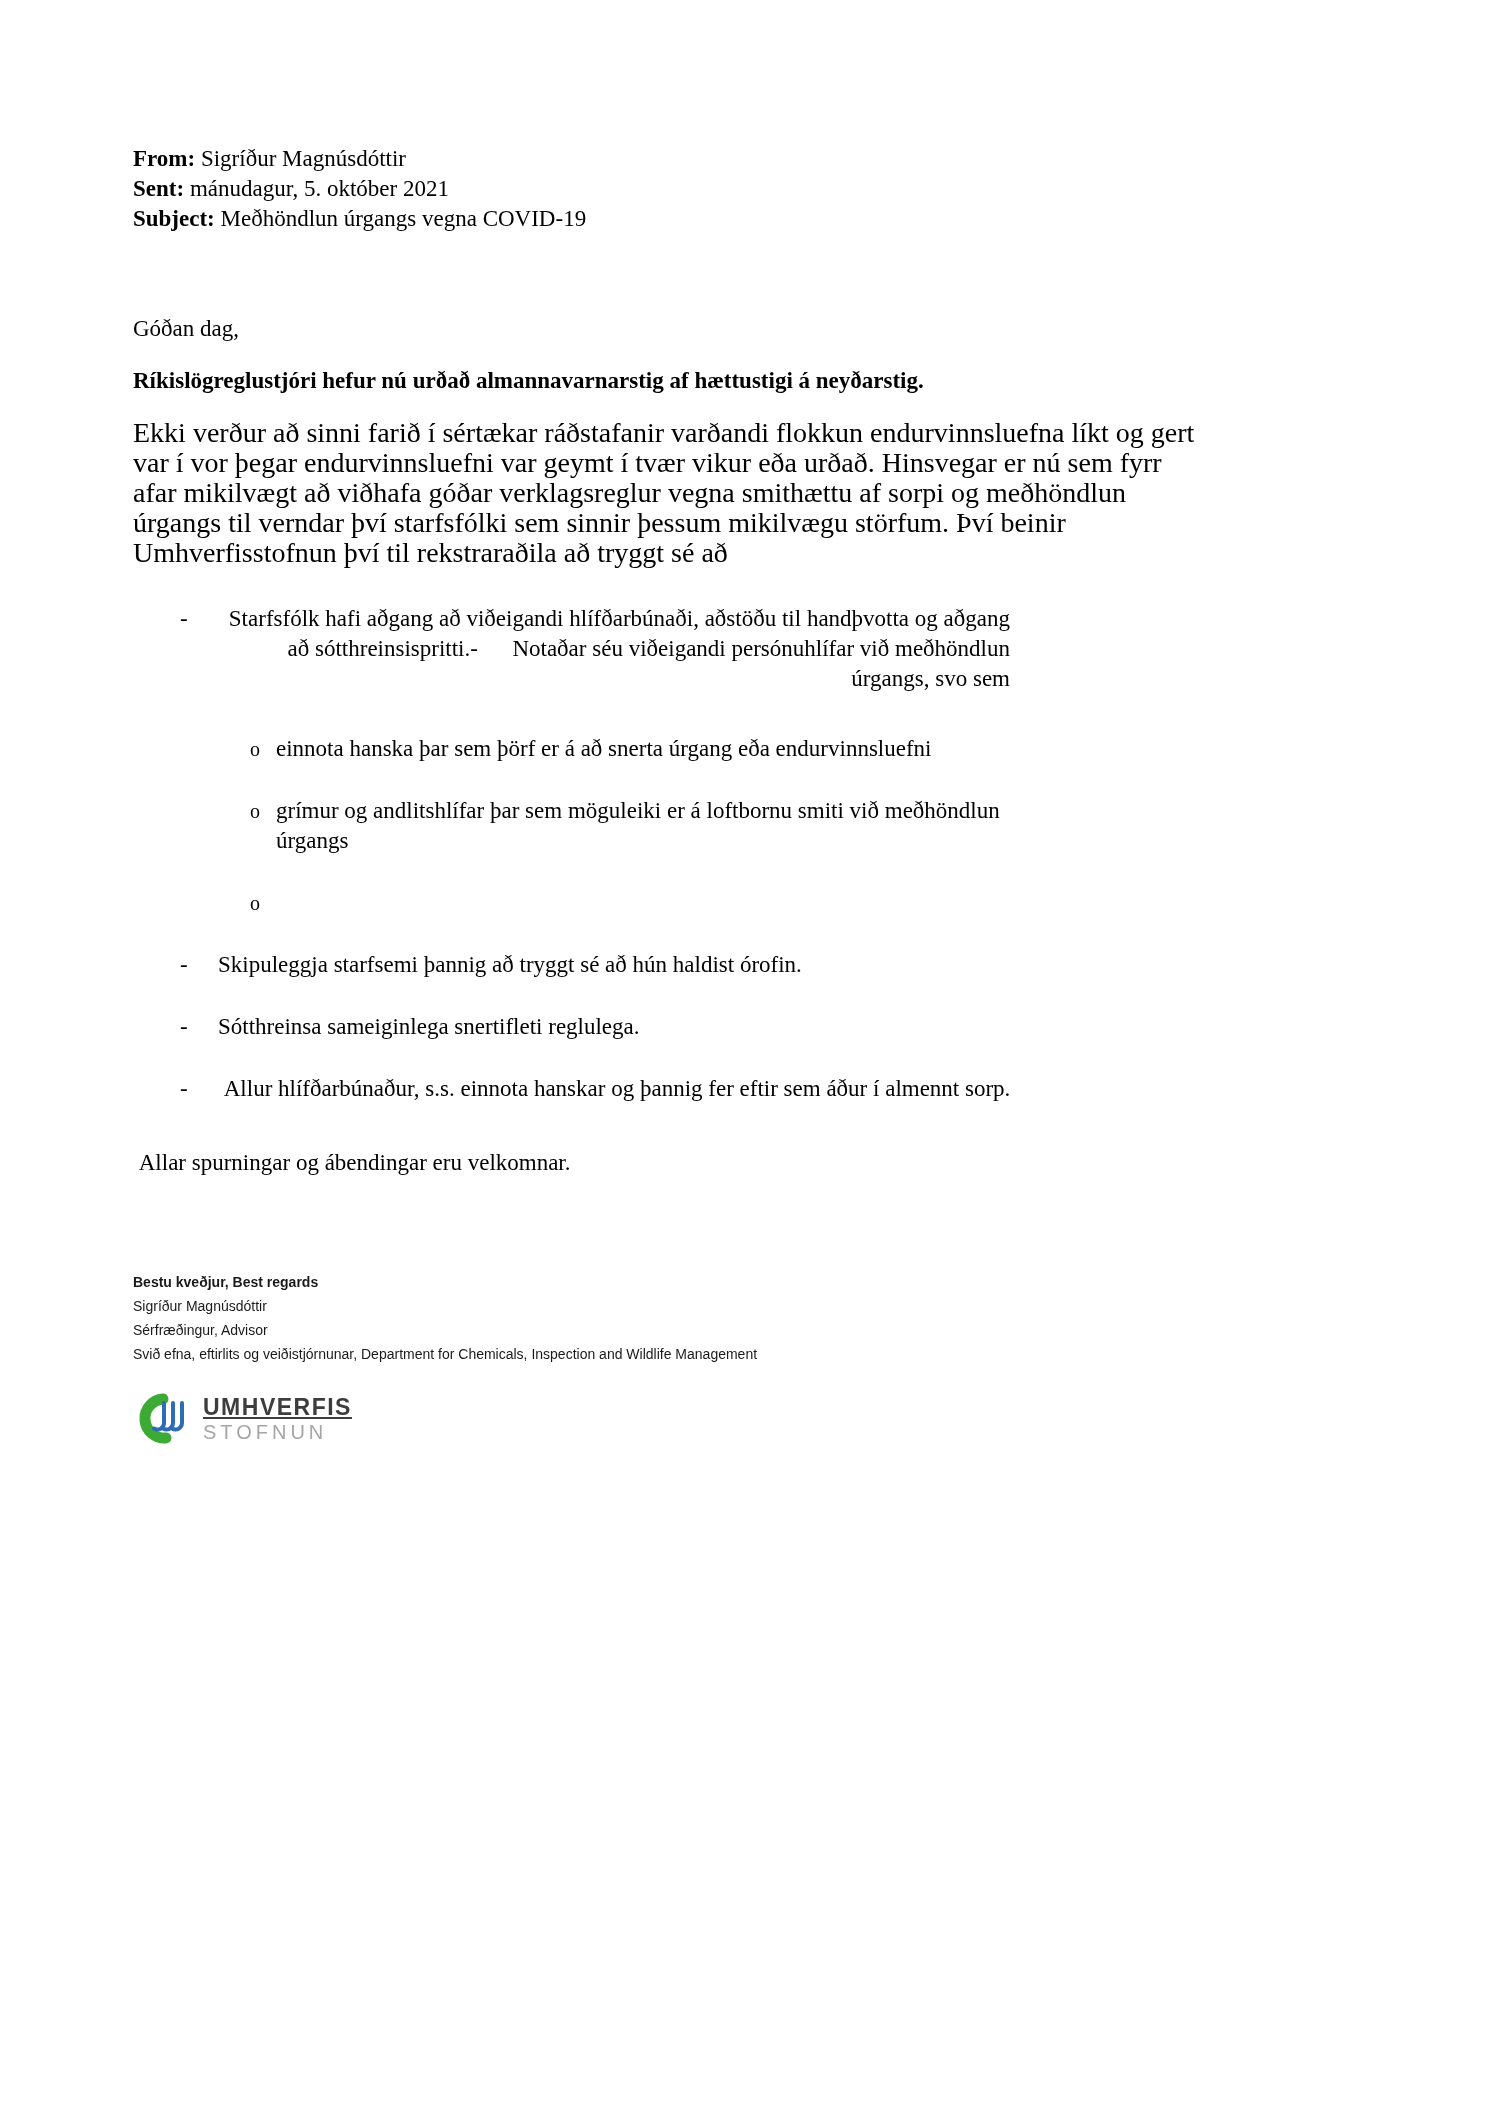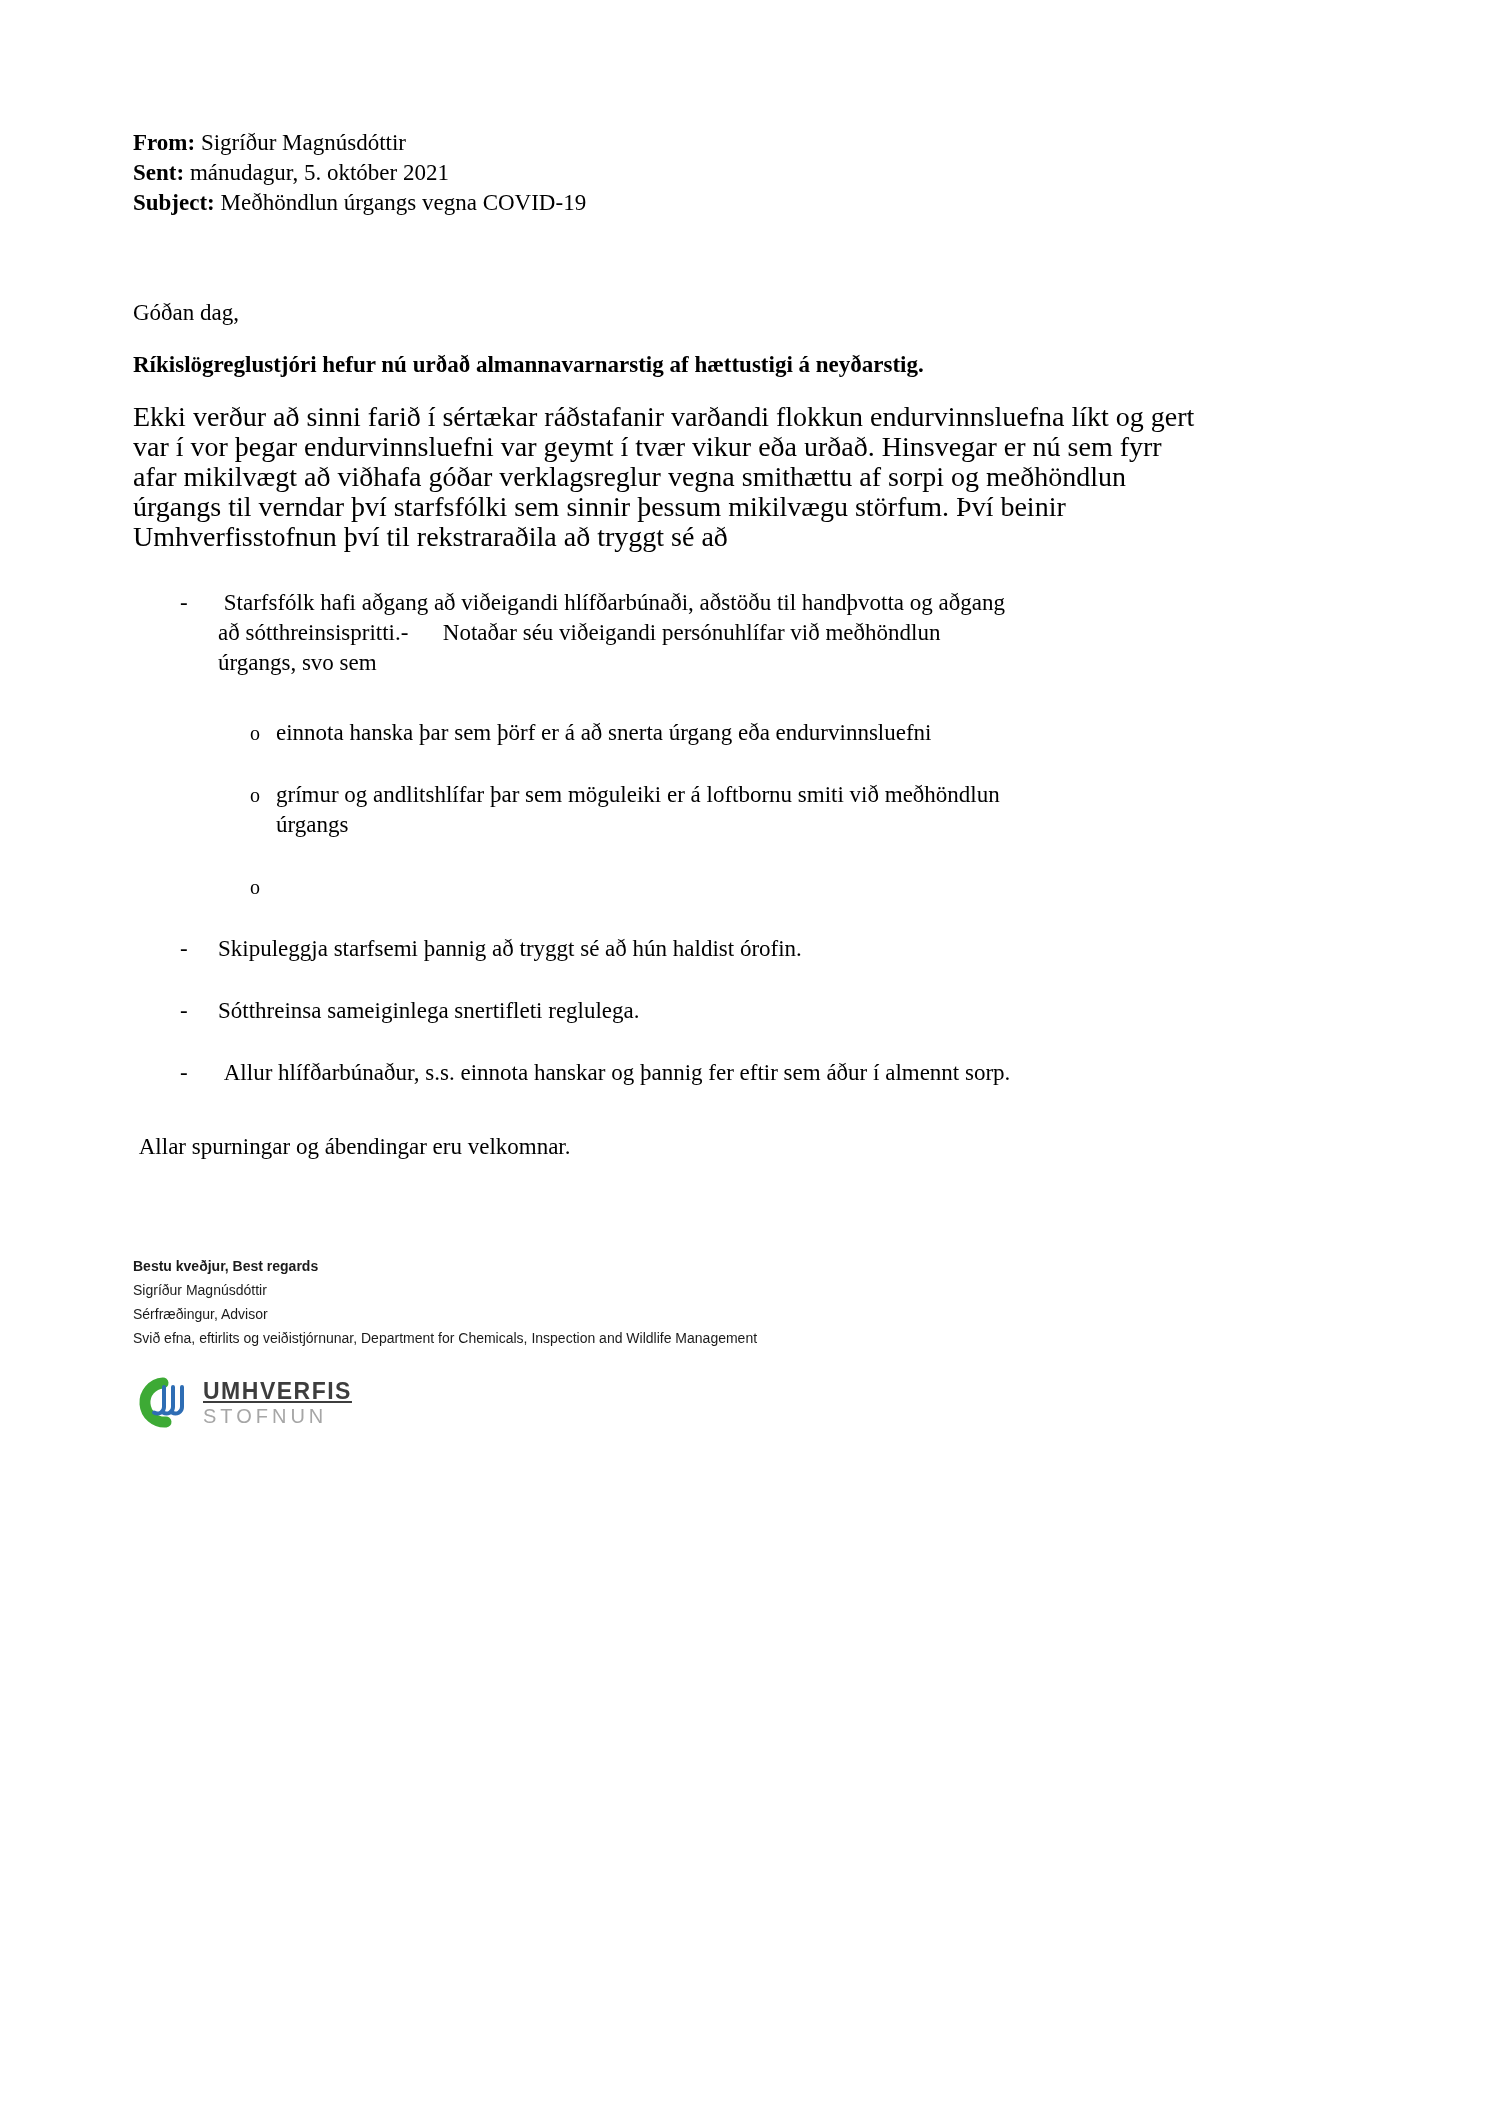--- a/index.html
+++ b/index.html
@@ -1,21 +1,21 @@
 <!DOCTYPE html>
 <html><head>
 <meta charset="utf-8">
 <style>
   * { margin: 0; padding: 0; box-sizing: border-box; }
   html, body { background: #ffffff; }
   .page {
     position: relative;
     width: 1500px;
     height: 1998px;
-    margin: 0 auto;
+    margin: 16px auto;
     background: #ffffff;
     font-family: "Liberation Serif", serif;
     color: #000000;
     overflow: hidden;
   }
   .content {
     position: absolute;
     left: 133px;
     top: 128px;
     width: 1090px;
@@ -30,21 +30,21 @@
 
   .dash-item {
     display: flex;
     padding-left: 47px;
     margin-top: 28px;
     font-size: 23px;
     line-height: 30px;
   }
   .dash-item .marker { width: 38px; flex-shrink: 0; }
   .dash-item .btext { max-width: 960px; }
-  .dash-item .w1 { width: 792px; }
+  .dash-item .w1 { width: 792px; text-align: right; }
   .dash-item .w4 { width: 930px; }
   .dash-gap { margin-top: 32px; }
 
   .sub-item {
     display: flex;
     padding-left: 117px;
     margin-top: 32px;
     font-size: 23px;
     line-height: 30px;
   }

